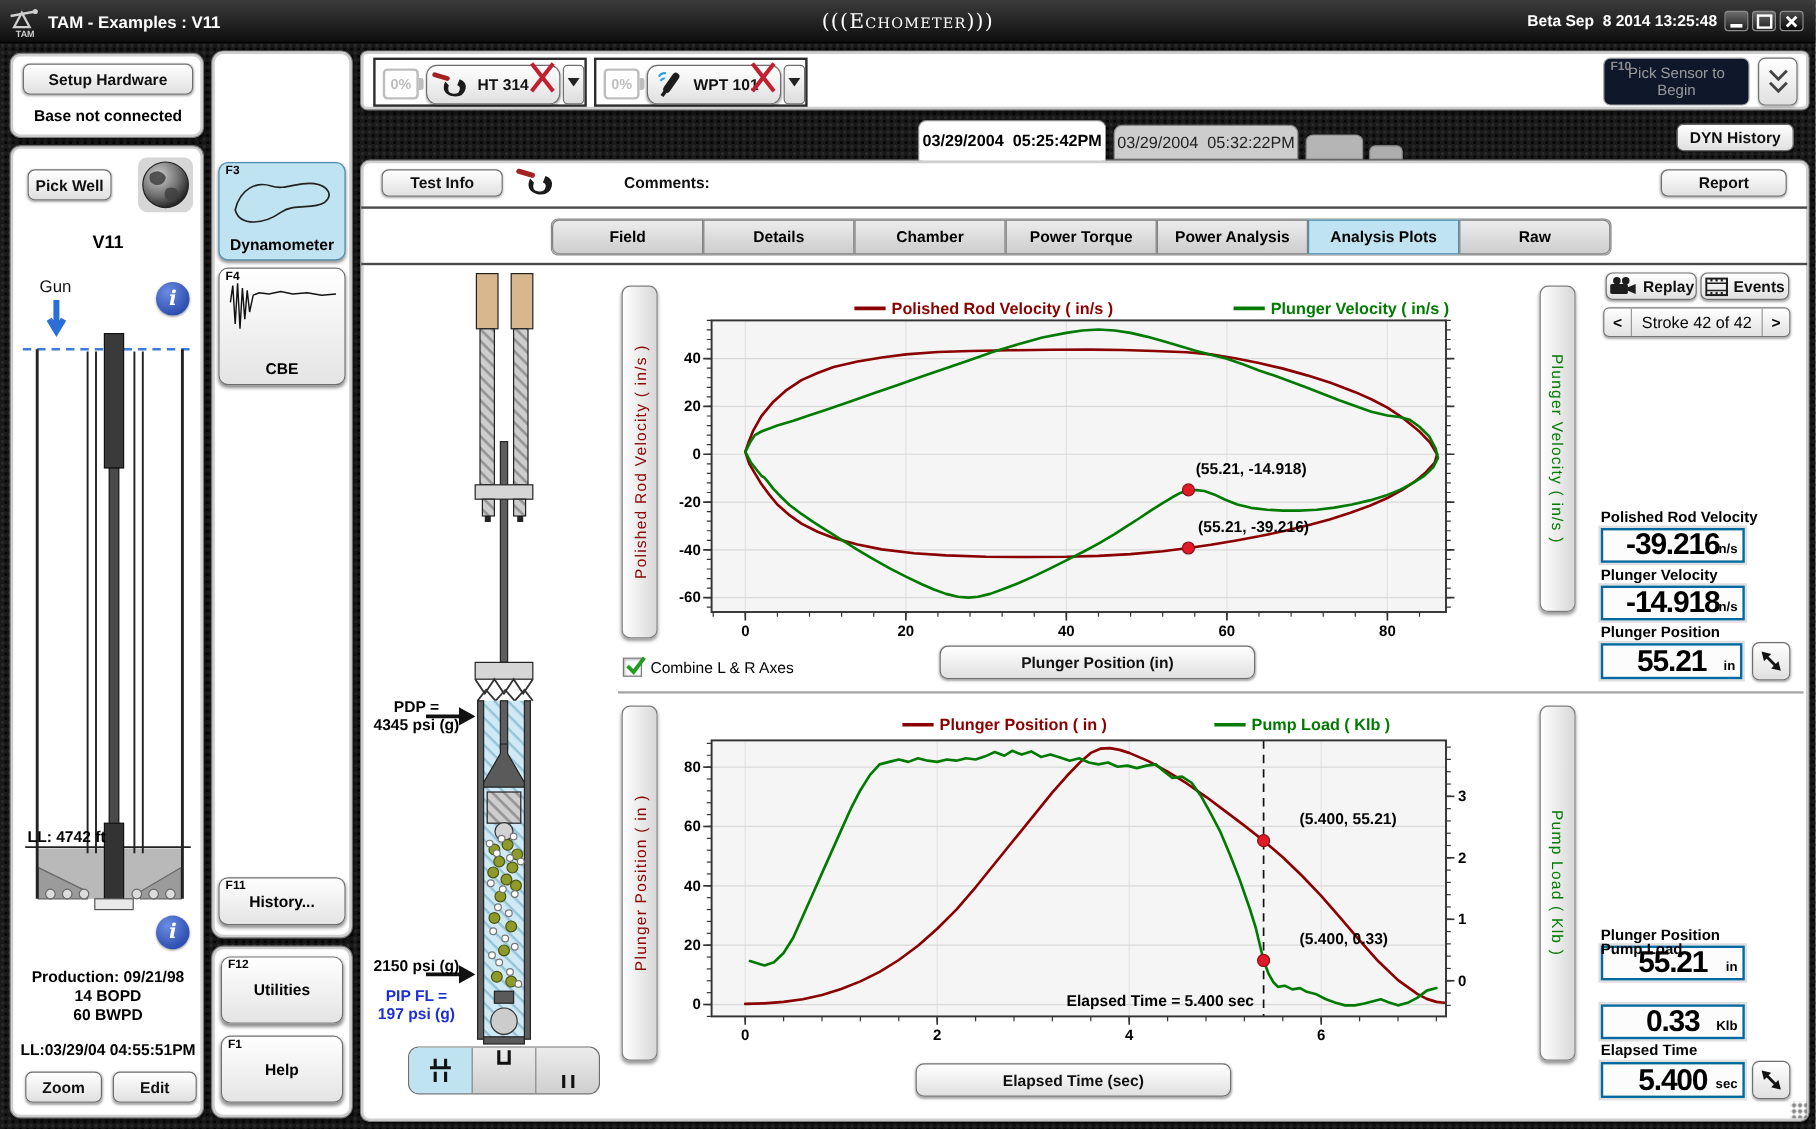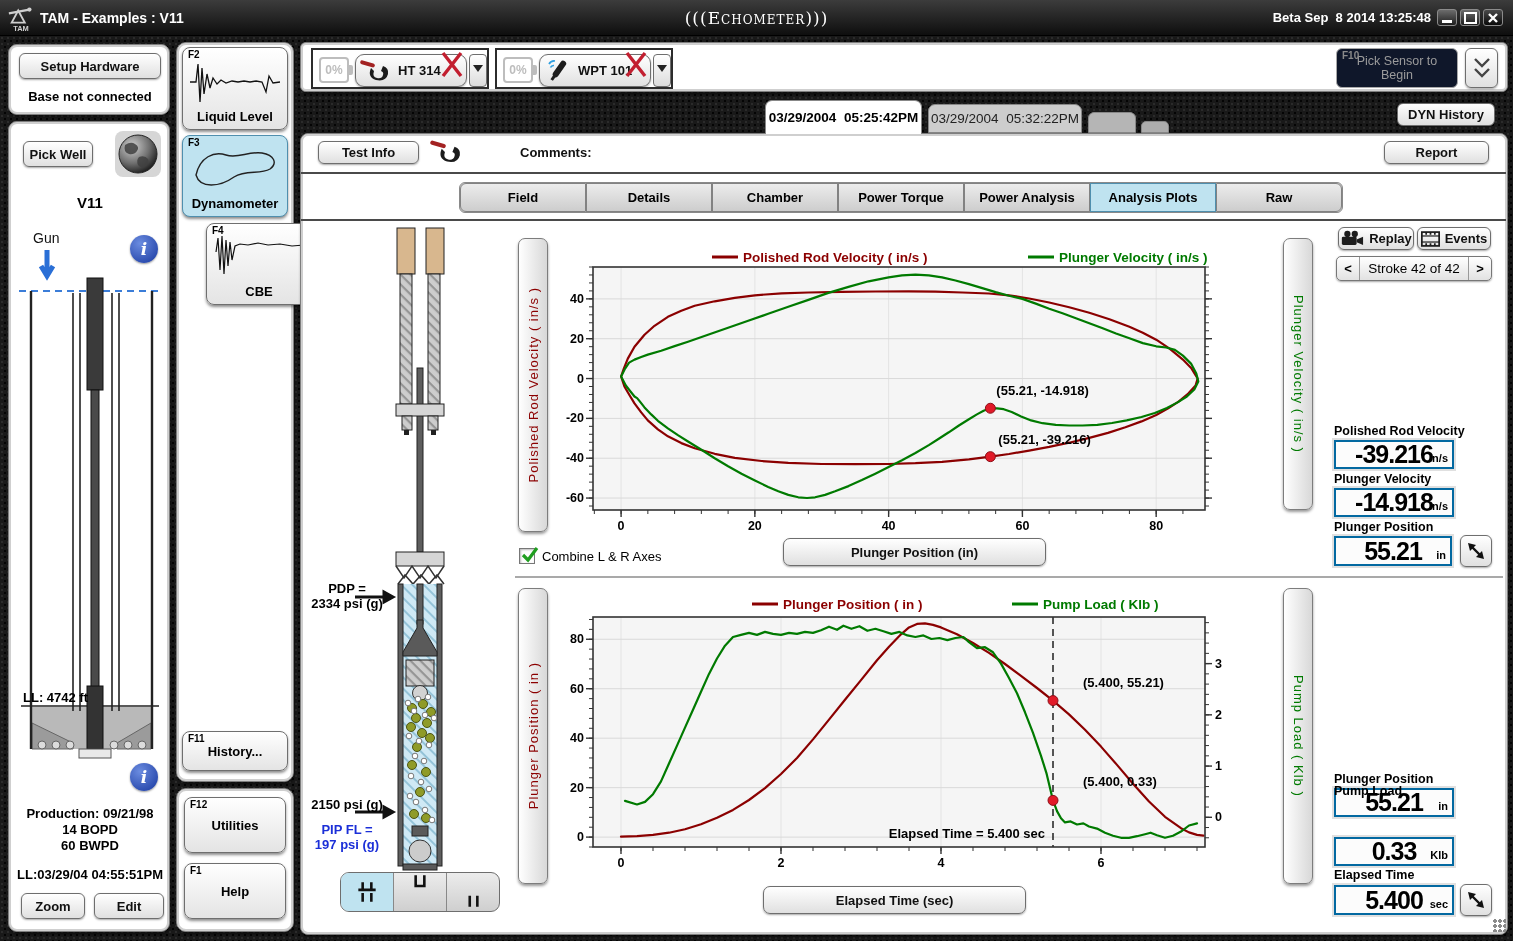--- a/index.html
+++ b/index.html
@@ -134,35 +134,28 @@
       </div>
     <div class="abs lbl" style="left:0;top:684px;width:162px;text-align:center;">Production: 09/21/98</div>
     <div class="abs lbl" style="left:0;top:700px;width:162px;text-align:center;">14 BOPD</div>
     <div class="abs lbl" style="left:0;top:716px;width:162px;text-align:center;">60 BWPD</div>
     <div class="abs lbl" style="left:0;top:745px;width:162px;text-align:center;font-size:13px;">LL:03/29/04 04:55:51PM</div>
     <div class="abs btn" style="left:12px;top:771px;width:64px;height:26px;">Zoom</div>
     <div class="abs btn" style="left:85px;top:771px;width:70px;height:26px;">Edit</div>
   </div>
 
   <div class="abs panel" style="left:176px;top:42px;width:118px;height:740px;border-radius:10px;"></div>
-  <div class="fbtn" style="left:182px;top:47px;width:106px;height:83px;">
-    <span class="fkey">F2</span>
-    <svg width="100" height="50" viewBox="0 0 100 50" style="position:absolute;left:3px;top:10px;">
-      <polyline points="4,24 10,24 12,6 14,44 16,10 18,36 21,16 24,30 27,20 31,26 35,22 40,25 46,23 52,24 58,23 64,24 70,23 76,24 80,34 83,18 87,25 94,24" fill="none" stroke="#111" stroke-width="1.3"></polyline>
-    </svg>
-    <span class="flabel">Liquid Level</span>
-  </div>
   <div class="fbtn selected-blue" style="left:182px;top:135px;width:106px;height:82px;">
     <span class="fkey">F3</span>
     <svg width="100" height="48" viewBox="0 0 100 48" style="position:absolute;left:3px;top:9px;">
       <path d="M10 30 C14 12 28 6 40 10 C52 14 62 6 76 8 C88 10 92 18 84 24 C74 30 60 24 48 32 C34 42 14 44 10 30 Z" fill="none" stroke="#222" stroke-width="1.4"></path>
     </svg>
     <span class="flabel">Dynamometer</span>
   </div>
-  <div class="fbtn" style="left:182px;top:223px;width:106px;height:82px;margin-left:24px;">
+  <div class="fbtn" style="left:182px;top:223px;width:106px;height:98px;">
     <span class="fkey">F4</span>
     <svg width="100" height="48" viewBox="0 0 100 48" style="position:absolute;left:3px;top:8px;">
       <polyline points="6,20 8,6 10,38 12,4 14,42 16,8 18,34 20,10 22,28 25,14 30,12 38,13 48,11 58,13 70,12 82,14 94,13" fill="none" stroke="#111" stroke-width="1.2"></polyline>
     </svg>
     <span class="flabel">CBE</span>
   </div>
   <div class="fbtn centerlabel" style="left:182px;top:731px;width:106px;height:40px;">
     <span class="fkey">F11</span>
       <span class="flabel">History...</span>
   </div>
@@ -325,21 +318,21 @@
         <circle cx="132" cy="598" r="2.8" fill="#fff" stroke="#777"></circle>
     </g>
     <rect x="112" y="604" width="16" height="10" fill="#5a5a5a" stroke="#222"></rect>
     <circle cx="120" cy="629" r="11" fill="#cccccc" stroke="#333"></circle>
     <rect x="103" y="642" width="34" height="6" fill="#5a5a5a" stroke="#222"></rect>
     <path d="M55 375 h38 m0 0 l-9 -5 v10 z" stroke="#111" stroke-width="3" fill="#111"></path>
     <path d="M55 590 h38 m0 0 l-9 -5 v10 z" stroke="#111" stroke-width="3" fill="#111"></path>
   </svg>
   <div class="abs lbl" style="left:302px;top:581px;width:90px;text-align:center;z-index:5;">
     <div>PDP =</div>
-      <div>2334 psi (g)</div>
+      <div>4345 psi (g)</div>
   </div>
   <div class="abs lbl" style="left:302px;top:797px;width:90px;text-align:center;z-index:5;">2150 psi (g)</div>
   <div class="abs lbl" style="left:302px;top:822px;width:90px;text-align:center;color:#1b2fd8;z-index:5;">
     <div>PIP FL =</div>
       <div>197 psi (g)</div>
   </div>
   <div class="abs" style="left:340px;top:872px;width:160px;height:40px;border:1px solid #6e6e6e;border-radius:9px;display:flex;overflow:hidden;z-index:5;background:linear-gradient(#ececec,#cfcfcf);">
     <div style="flex:1;background:#bfe3f0;border-right:1px solid #888;display:flex;align-items:center;justify-content:center;">
       <svg width="26" height="26" viewBox="0 0 24 24">
           <path d="M8 3 V10 M16 3 V10 M4 10 H20 M8 13 V21 M16 13 V21" stroke="#111" stroke-width="2.4" fill="none"></path>

